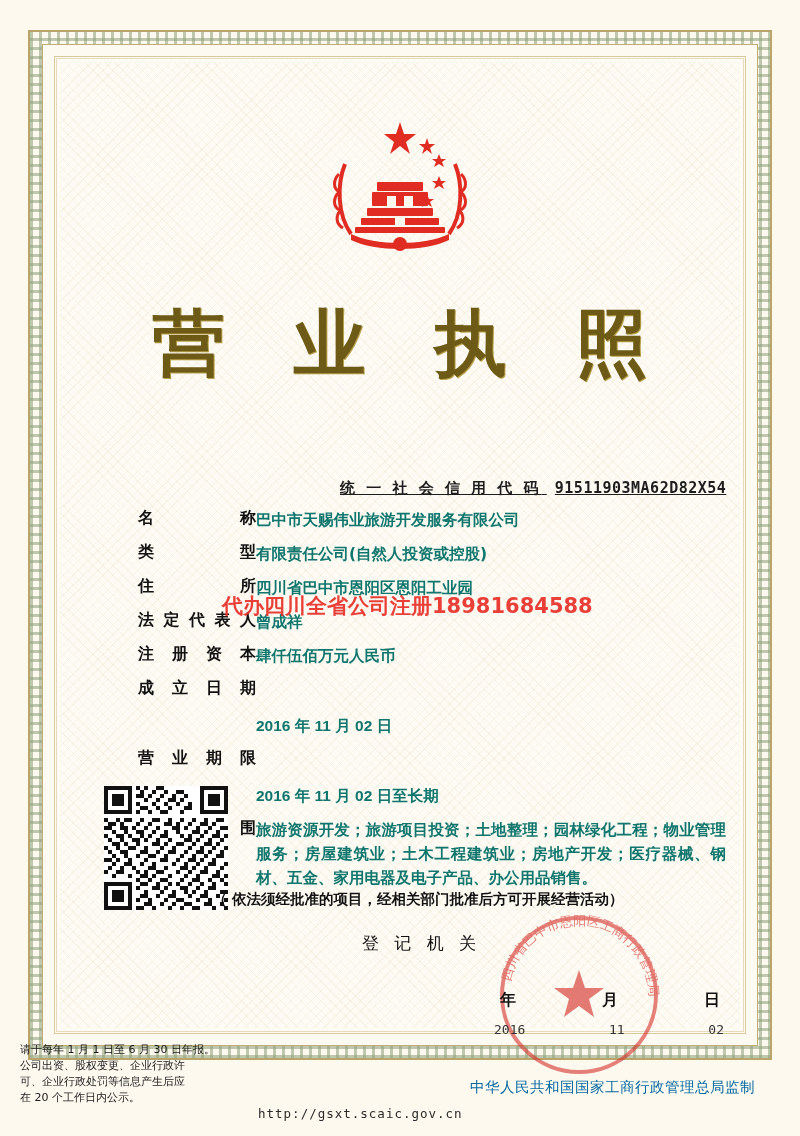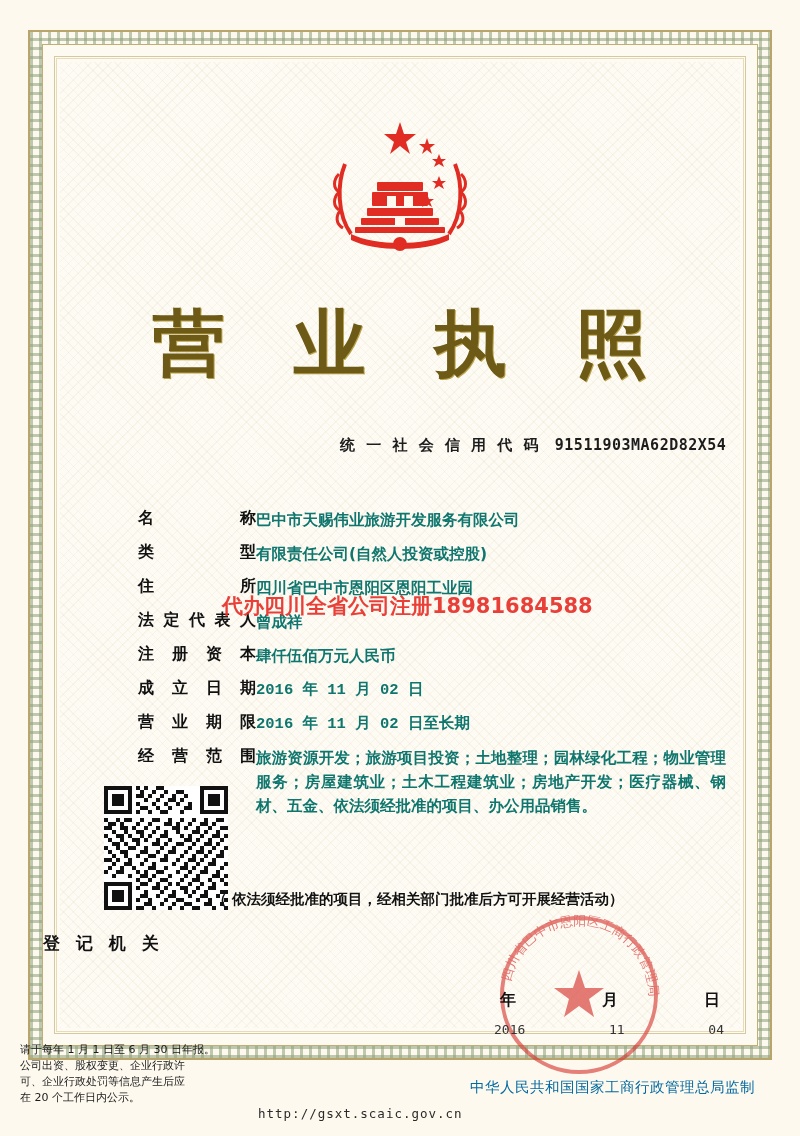--- a/index.html
+++ b/index.html
@@ -97,26 +97,27 @@
     font-weight: bold;
     font-size: 27px;
     letter-spacing: 3px;
     color: #2b2b2b;
   }
 
   
   .credit-row {
     position: absolute;
     left: 340px;
-    top: 436px;
+    top: 479px;
     font-family: "DejaVu Sans", sans-serif;
     font-size: 15px;
     font-weight: bold;
     color: #1d1d1d;
     white-space: nowrap;
+    text-decoration: underline;
   }
   .credit-label { letter-spacing: 3px; }
   .credit-value {
     font-family: "DejaVu Sans Mono", monospace;
     font-size: 15px;
     letter-spacing: 0.5px;
     margin-left: 8px;
   }
 
   
@@ -143,21 +144,22 @@
   }
   .f-label.spread span { display:inline-block; }
   .f-value {
     font-family: "DejaVu Sans", sans-serif;
     font-size: 15.5px;
     color: #0f766e;
     line-height: 1.55;
     font-weight: 600;
   }
   .f-value.mono {
-    font-family: Liberation Mono, monospace;
+    font-family: Liberation Sans, sans-serif;
+    margin-top: 36px;
   }
   .f-value.scope {
     max-width: 470px;
     text-align: justify;
   }
 
   
   .qr {
     position: absolute;
     left: 104px;
@@ -178,24 +180,24 @@
     font-size: 14.5px;
     font-weight: bold;
     color: #111;
     padding-left: 36px;
   }
   .reg-authority {
     position: absolute;
     left: 0;
     right: 0;
     top: 932px;
-    text-align: left;
+    text-align: center;
     font-family: "DejaVu Sans", sans-serif;
     font-size: 17px;
-    font-weight: bold;
+    font-weight: normal;
     letter-spacing: 5px;
     color: #111;
     padding-left: 43px;
   }
   .date-labels {
     position: absolute;
     left: 500px;
     top: 990px;
     width: 220px;
     display: flex;
@@ -388,21 +390,21 @@
       <div class="f-value mono">2016 年 11 月 02 日至长期</div>
     </div>
 
     <div class="field">
       <div class="f-label spread">
         <span>经</span>
         <span>营</span>
         <span>范</span>
         <span>围</span>
       </div>
-      <div class="f-value scope">旅游资源开发；旅游项目投资；土地整理；园林绿化工程；物业管理服务；房屋建筑业；土木工程建筑业；房地产开发；医疗器械、钢材、五金、依法须经批准的项目、办公用品销售。</div>
+      <div class="f-value scope">旅游资源开发；旅游项目投资；土地整理；园林绿化工程；物业管理服务；房屋建筑业；土木工程建筑业；房地产开发；医疗器械、钢材、五金、家用电器及电子产品、办公用品销售。</div>
     </div>
   </div>
 
   <div class="qr">
     <svg width="124" height="124" viewBox="0 0 31 31" shape-rendering="crispEdges">
       <rect width="31" height="31" fill="#ffffff"></rect>
       <g fill="#111111">
         <rect x="0" y="0" width="7" height="1"></rect>
           <rect x="0" y="6" width="7" height="1"></rect>
         <rect x="0" y="0" width="1" height="7"></rect>
@@ -665,21 +667,21 @@
   </div>
 
   <div class="date-labels">
     <span>年</span>
     <span>月</span>
     <span>日</span>
   </div>
   <div class="date-values">
     <span>2016</span>
     <span>11</span>
-    <span>04</span>
+    <span>02</span>
   </div>
 
   <div class="watermark">代办四川全省公司注册18981684588</div>
 
   <div class="notice">
     <div>请于每年 1 月 1 日至 6 月 30 日年报。</div>
     <div>公司出资、股权变更、企业行政许</div>
     <div>可、企业行政处罚等信息产生后应</div>
     <div>在 20 个工作日内公示。</div>
   </div>

